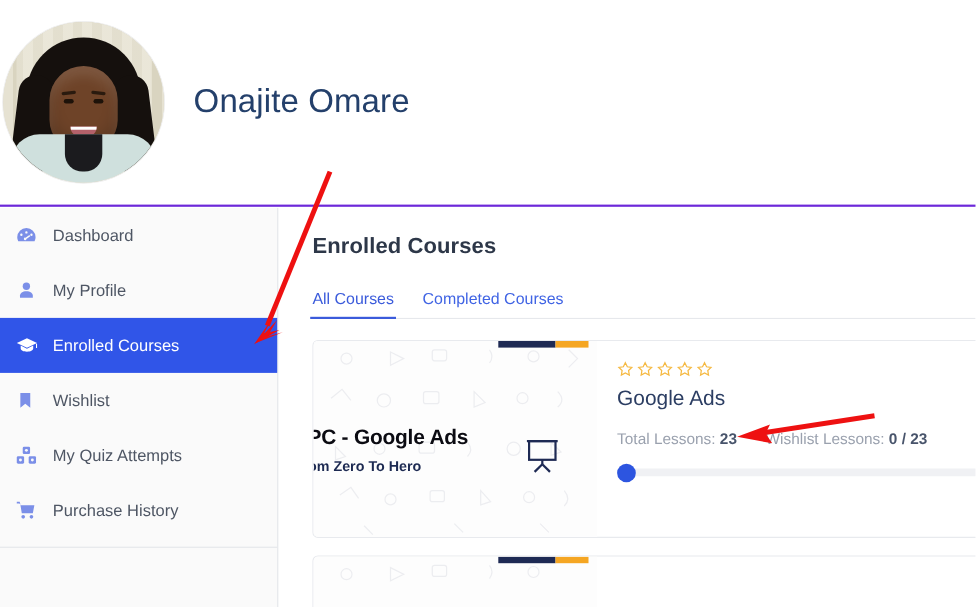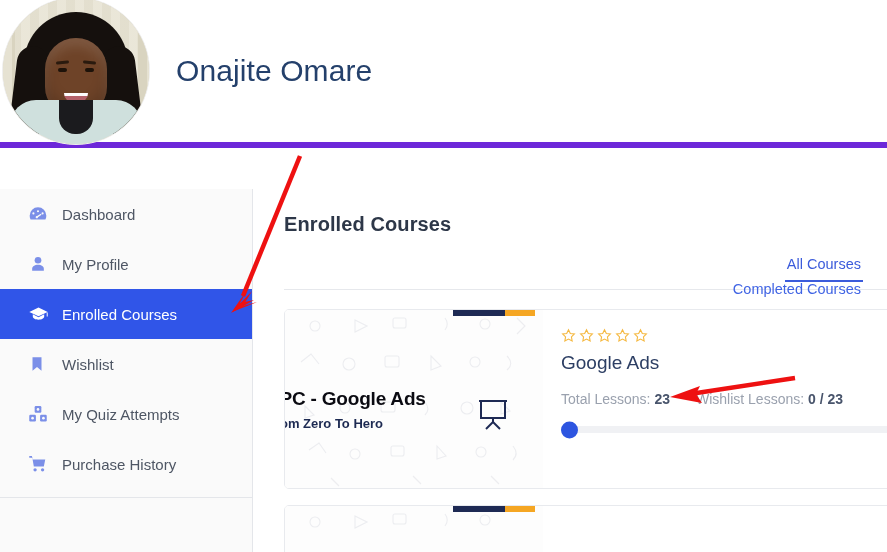--- a/index.html
+++ b/index.html
@@ -8,23 +8,23 @@
     font-family: "Liberation Sans", sans-serif;
     background: #ffffff;
     overflow: hidden;
   }
 
   #app { position: relative; width: 887px; height: 552px; background:#fff; }
 
   
   .profile-header {
     position: absolute; left: 0; top: 0;
-    width: 887px; height: 148px;
+    width: 887px; height: 188px;
     background: #ffffff;
-    border-bottom: 6px solid #6d28d9;
+    border-bottom: 2px solid #6d28d9;
     display: flex; align-items: center;
   }
   .avatar-wrap {
     width: 148px; height: 148px;
     margin-left: 2px;
     border-radius: 50%;
     overflow: hidden;
     position: relative;
     flex: 0 0 auto;
     background: #ddd8c8;
@@ -95,21 +95,21 @@
   
   .sidebar {
     position: absolute; left: 0; top: 189px;
     width: 253px; height: 363px;
     background: #fafafa;
     border-right: 1px solid #e4e6ea;
   }
   .nav-item {
     display: flex; align-items: center;
     height: 50px;
-    padding-left: 28px;
+    padding-left: 14px;
     color: #4e5664;
     font-size: 15px;
     cursor: pointer;
   }
   .nav-item .nav-ico {
     width: 30px; flex: 0 0 30px;
     display: flex; align-items: center; justify-content: flex-start;
     color: #7b8fe8;
   }
   .nav-item .nav-label { margin-left: 4px; }
@@ -130,21 +130,20 @@
   }
   .page-title {
     font-size: 20px; font-weight: bold; color: #2d3748;
     letter-spacing: .1px;
   }
   .tabs {
     display: flex; align-items: flex-end;
     margin-top: 20px;
     border-bottom: 1px solid #e6e8ec;
     height: 34px;
-    flex-direction: column;
   }
   .tab {
     font-size: 14.5px; color: #4064e4;
     padding: 0 0 9px 0; margin-right: 26px;
     cursor: pointer; position: relative;
   }
   .tab.active { color: #3b5bdb; }
   .tab.active:after {
     content:""; position:absolute; left:-2px; right:-2px; bottom:-1px;
     height: 2px; background: #3b5bdb;

